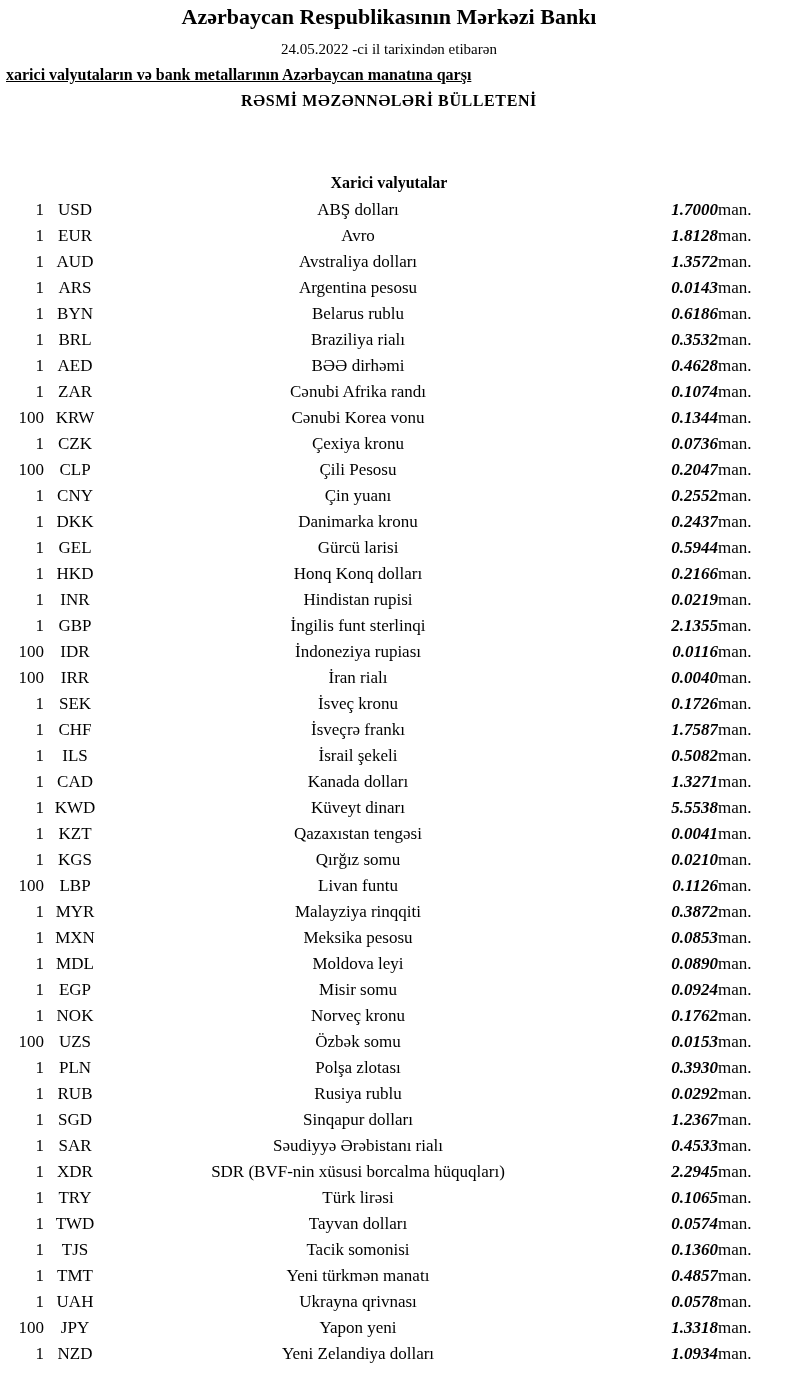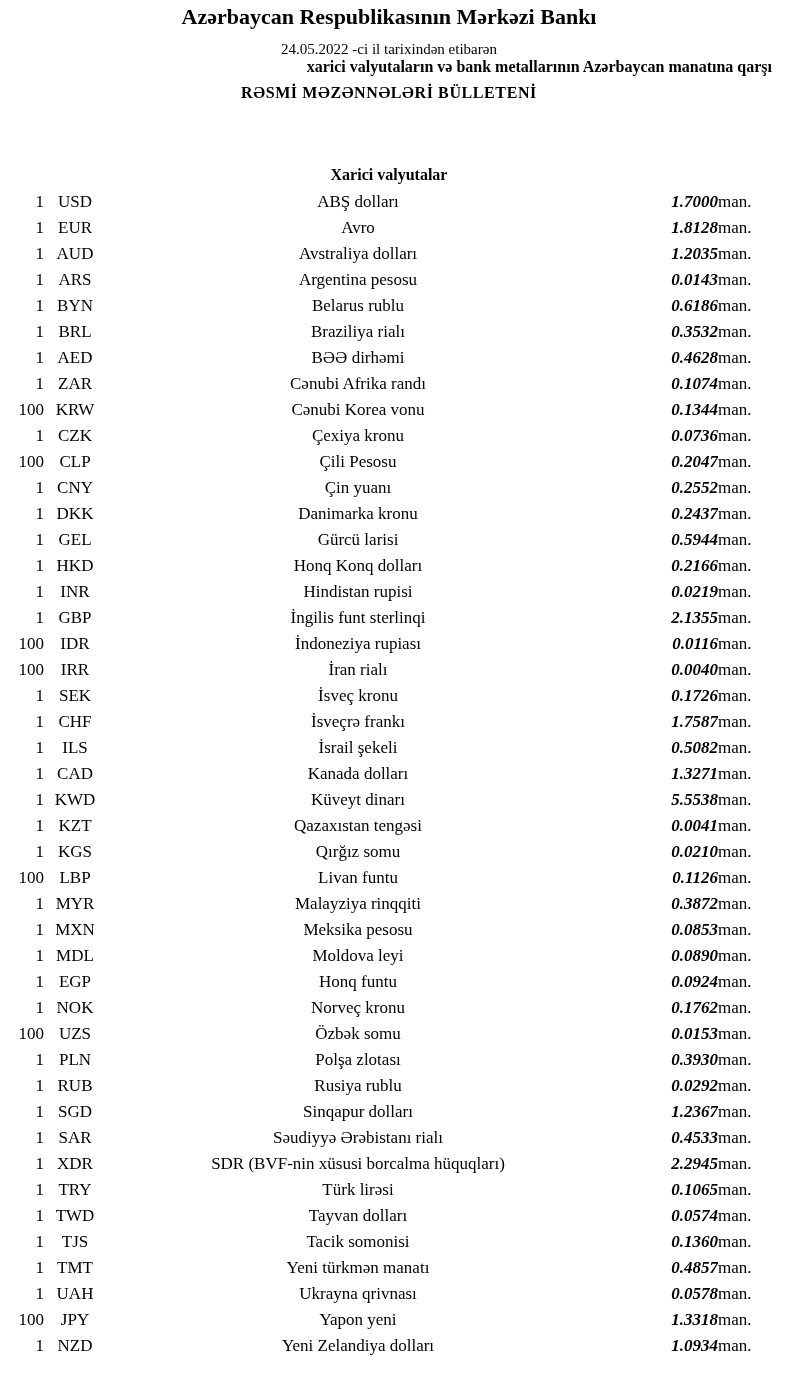--- a/index.html
+++ b/index.html
@@ -19,23 +19,25 @@
     font-weight: bold;
     margin-top: 4px;
   }
   .date-line {
     text-align: center;
     font-size: 15px;
     font-weight: normal;
     margin-top: 11px;
   }
   .subtitle {
-    text-align: right;
+    text-align: left;
     font-size: 16px;
     font-weight: bold;
+    margin-top: 8px;
+    text-decoration: underline;
   }
   .bulletin-title {
     text-align: center;
     font-size: 16px;
     font-weight: bold;
     letter-spacing: 0.6px;
     margin-top: 8px;
   }
   .section-title {
     text-align: center;
@@ -90,21 +92,21 @@
           <td class="qty">1</td>
           <td class="code">EUR</td>
           <td class="name">Avro</td>
           <td class="rate">1.8128</td>
           <td class="unit">man.</td>
         </tr>
         <tr>
           <td class="qty">1</td>
           <td class="code">AUD</td>
           <td class="name">Avstraliya dolları</td>
-          <td class="rate">1.2035</td>
+          <td class="rate">1.3572</td>
           <td class="unit">man.</td>
         </tr>
         <tr>
           <td class="qty">1</td>
           <td class="code">ARS</td>
           <td class="name">Argentina pesosu</td>
           <td class="rate">0.0143</td>
           <td class="unit">man.</td>
         </tr>
         <tr>
@@ -285,21 +287,21 @@
         <tr>
           <td class="qty">1</td>
           <td class="code">MDL</td>
           <td class="name">Moldova leyi</td>
           <td class="rate">0.0890</td>
           <td class="unit">man.</td>
         </tr>
         <tr>
           <td class="qty">1</td>
           <td class="code">EGP</td>
-          <td class="name">Honq funtu</td>
+          <td class="name">Misir somu</td>
           <td class="rate">0.0924</td>
           <td class="unit">man.</td>
         </tr>
         <tr>
           <td class="qty">1</td>
           <td class="code">NOK</td>
           <td class="name">Norveç kronu</td>
           <td class="rate">0.1762</td>
           <td class="unit">man.</td>
         </tr>

